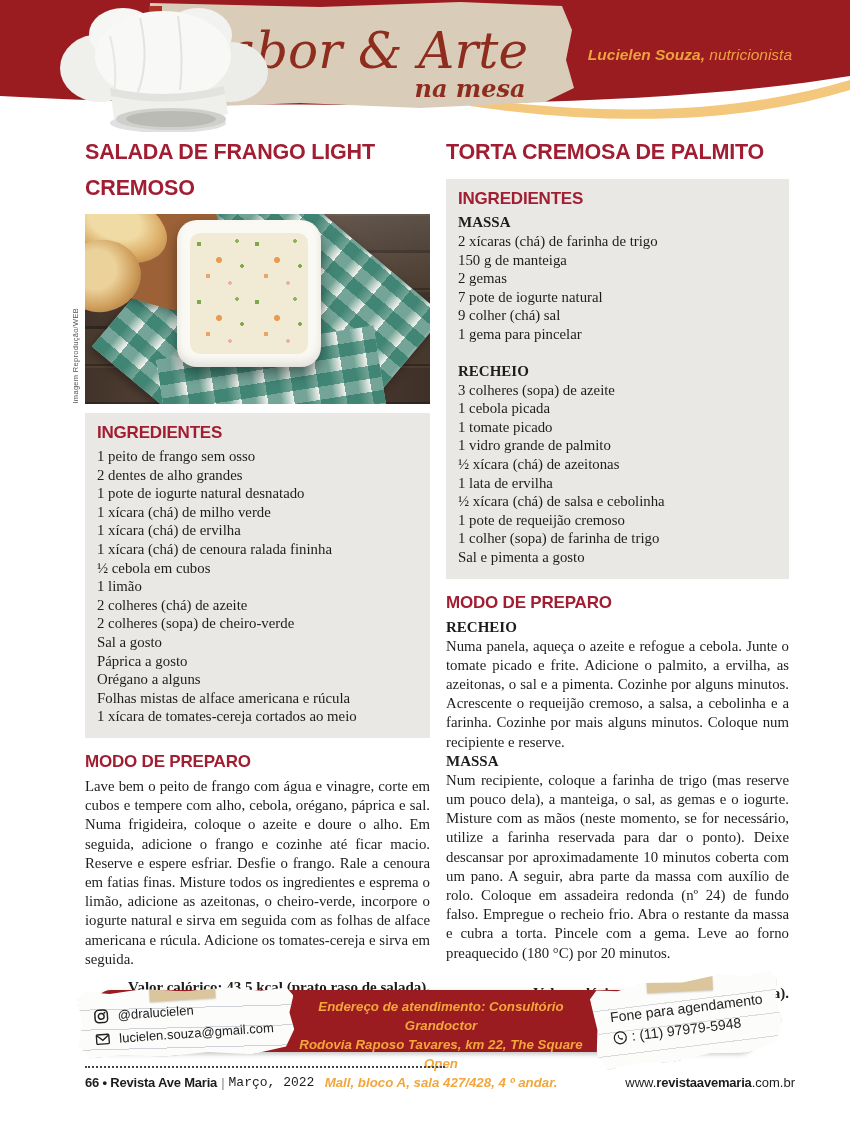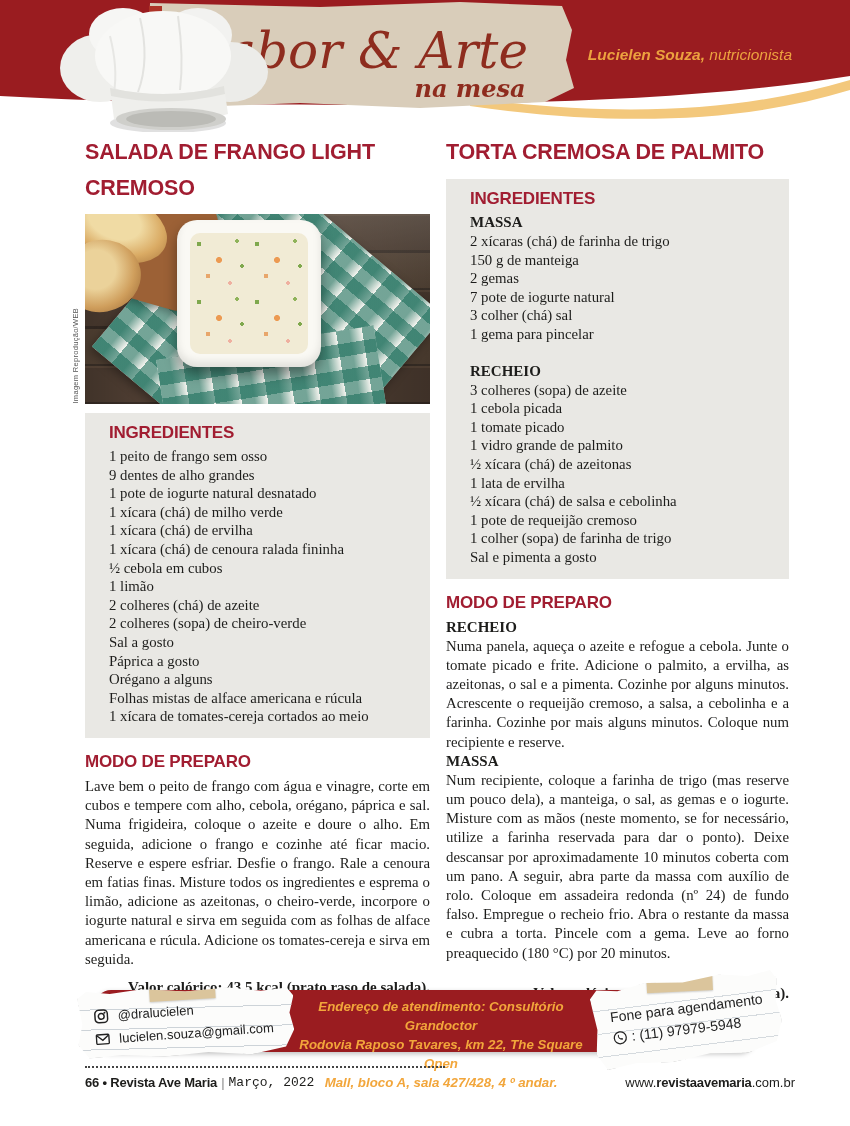--- a/index.html
+++ b/index.html
@@ -47,21 +47,21 @@
       radial-gradient(circle 4px at 9px 11px, #7FA84D 56%, rgba(0,0,0,0) 62%),
       radial-gradient(circle 5px at 29px 27px, #EC9A52 56%, rgba(0,0,0,0) 62%),
       radial-gradient(circle 3px at 47px 8px, #8FB35A 56%, rgba(0,0,0,0) 62%),
       radial-gradient(circle 4px at 18px 43px, #E8A66B 56%, rgba(0,0,0,0) 62%),
       radial-gradient(circle 3px at 40px 50px, #EFB0A0 56%, rgba(0,0,0,0) 62%),
       radial-gradient(circle 3px at 52px 33px, #7FA84D 56%, rgba(0,0,0,0) 62%);
     background-size:58px 58px}
   .photo-credit{position:absolute;left:-14px;bottom:0;font-size:7.5px;color:#555;writing-mode:vertical-rl;transform:rotate(180deg);letter-spacing:.3px}
 
   
-  .ing-box{background:#E9E8E4;padding:10px 24px 12px;margin-top:9px}
+  .ing-box{background:#E9E8E4;padding:10px 12px 12px;margin-top:9px}
   .box-title{font-size:17px;color:#A11D31;font-weight:bold;letter-spacing:-0.2px;margin-bottom:4px}
   .ing-list{list-style:none;font-family:"Liberation Serif",serif;font-size:14.8px;line-height:18.6px}
   .sub{font-family:"Liberation Serif",serif;font-weight:bold;font-size:15px;line-height:19px}
   .gap{height:18px}
 
   
   .method-title{font-size:17px;color:#A11D31;font-weight:bold;letter-spacing:-0.2px;margin-top:14px;margin-bottom:5px}
   .method-text{font-family:"Liberation Serif",serif;font-size:14.8px;line-height:19.2px;text-align:justify}
   .calories{font-family:"Liberation Serif",serif;font-weight:bold;font-size:15px;text-align:right;margin-top:10px}
   .right-col .calories{margin-top:22px}
@@ -152,21 +152,21 @@
           <div class="salad"></div>
         </div>
       </div>
       <div class="photo-credit">Imagem Reprodução/WEB</div>
     </div>
 
     <div class="ing-box">
       <div class="box-title">INGREDIENTES</div>
       <ul class="ing-list">
           <li>1 peito de frango sem osso</li>
-          <li>9 dentes de alho grandes</li>
+          <li>2 dentes de alho grandes</li>
           <li>1 pote de iogurte natural desnatado</li>
           <li>1 xícara (chá) de milho verde</li>
           <li>1 xícara (chá) de ervilha</li>
           <li>1 xícara (chá) de cenoura ralada fininha</li>
           <li>½ cebola em cubos</li>
           <li>1 limão</li>
           <li>2 colheres (chá) de azeite</li>
           <li>2 colheres (sopa) de cheiro-verde</li>
           <li>Sal a gosto</li>
           <li>Páprica a gosto</li>
@@ -185,21 +185,21 @@
     <h2 class="recipe-title">TORTA CREMOSA DE PALMITO</h2>
 
     <div class="ing-box">
       <div class="box-title">INGREDIENTES</div>
       <div class="sub">MASSA</div>
       <ul class="ing-list">
           <li>2 xícaras (chá) de farinha de trigo</li>
           <li>150 g de manteiga</li>
           <li>2 gemas</li>
           <li>7 pote de iogurte natural</li>
-          <li>3 colher (chá) sal</li>
+          <li>9 colher (chá) sal</li>
           <li>1 gema para pincelar</li>
         </ul>
       <div class="gap"></div>
       <div class="sub">RECHEIO</div>
       <ul class="ing-list">
           <li>3 colheres (sopa) de azeite</li>
           <li>1 cebola picada</li>
           <li>1 tomate picado</li>
           <li>1 vidro grande de palmito</li>
           <li>½ xícara (chá) de azeitonas</li>

